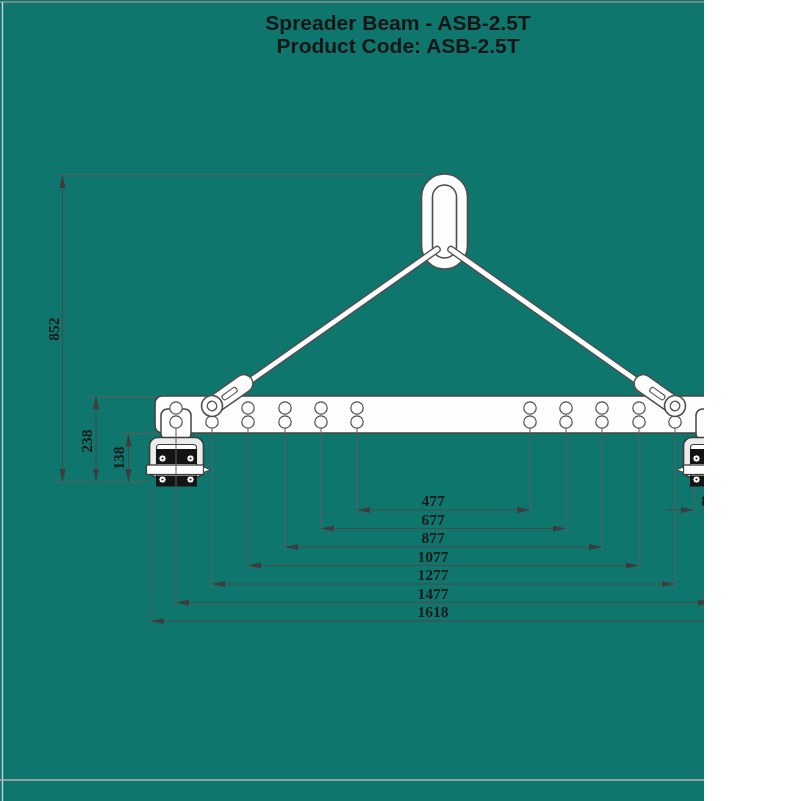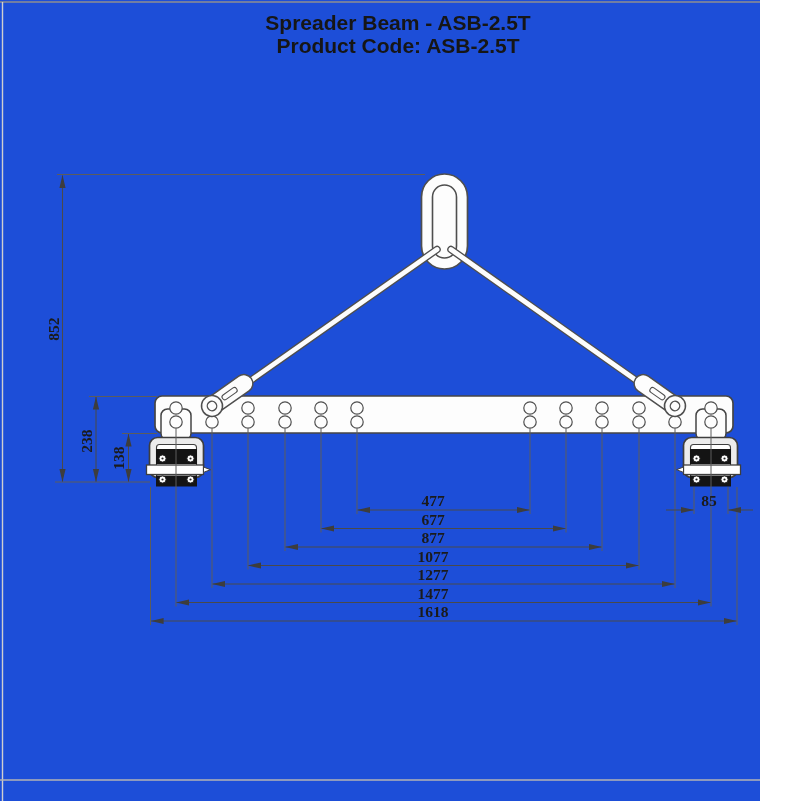--- a/index.html
+++ b/index.html
@@ -1,16 +1,16 @@
 <!DOCTYPE html>
 <html><head>
 <meta charset="utf-8">
 <style>
   html,body{margin:0;padding:0;background:#ffffff;}
-  .page{position:relative;width:760px;height:801px;background:#1d4ed8;overflow:hidden;
+  .page{position:relative;width:704px;height:801px;background:#0f766e;overflow:hidden;
         font-family:"Liberation Sans",sans-serif;}
   svg text{user-select:none;}
   .title-text{font-family:"Liberation Sans",sans-serif;font-weight:bold;font-size:21px;fill:#161616;}
   .dim-text{font-family:"Liberation Serif",serif;font-weight:700;font-size:15.5px;fill:#1b1b1b;}
 </style>
 </head>
 <body>
 
 <div class="page">
 <svg width="800" height="801" viewBox="0 0 800 801">

